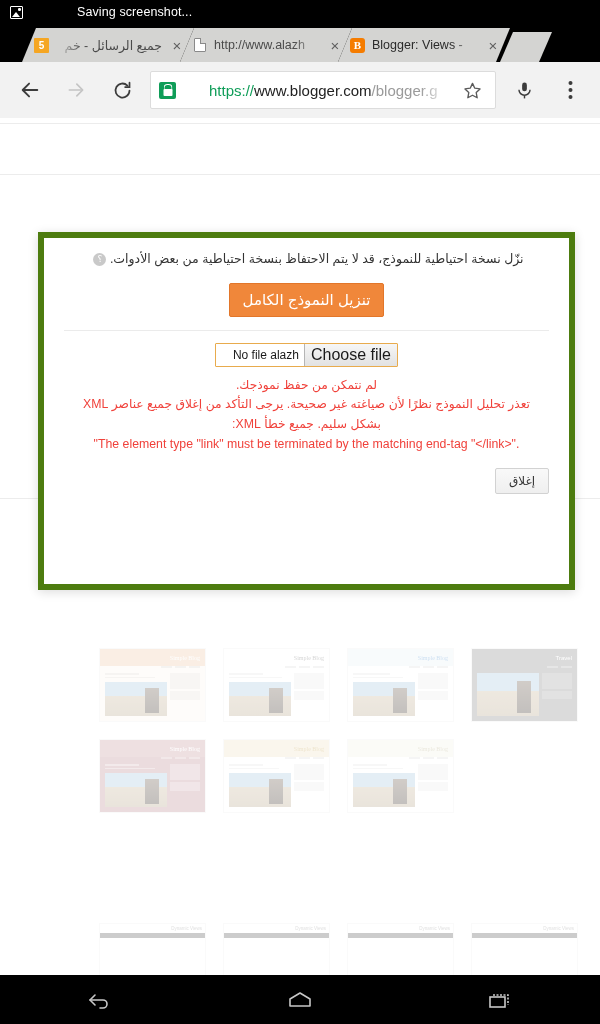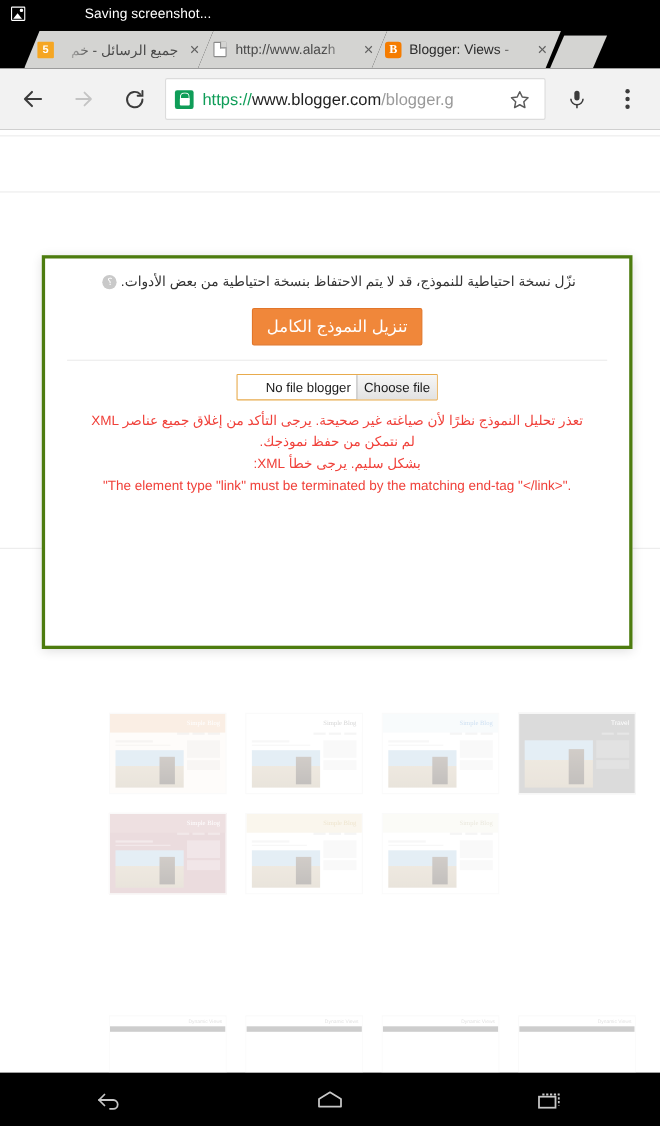--- a/index.html
+++ b/index.html
@@ -127,37 +127,38 @@
   }
   .lock::after {
     content: ""; position: absolute; left: 50%; top: 7.5px;
     transform: translateX(-50%);
     width: 9px; height: 7px; background: #fff; border-radius: 1px;
   }
   .url-text {
     font-size: 15px; white-space: nowrap; overflow: hidden; flex: 1; min-width: 0;
     -webkit-mask-image: linear-gradient(to right, #000 88%, transparent 100%);
             mask-image: linear-gradient(to right, #000 88%, transparent 100%);
+            margin-left: 25px;
   }
   .url-scheme { color: #0f9d58; }
   .url-host { color: #222; }
   .url-path { color: #9a9a9a; }
   .icon-btn { width: 30px; height: 38px; display: flex; align-items: center; justify-content: center; flex: none; color: #5a5a5a; }
 
   
   .viewport {
     height: 857px; background: #fff; position: relative; overflow: hidden;
   }
   .page-bg { position: absolute; inset: 0; background: #fff; }
   .bg-rule { position: absolute; left: 0; right: 0; height: 1px; background: #ececec; }
 
   
   .dialog {
     position: absolute; left: 38px; top: 114px; width: 537px; height: 358px;
-    background: #fff; border: 3px solid #4d7c0f;
+    background: #fff; border: 6px solid #4d7c0f;
     box-shadow: 0 2px 10px rgba(0,0,0,.14);
     direction: rtl; text-align: right;
     padding: 12px 20px 0 20px;
     font-size: 12.5px; color: #333;
   }
   .dlg-desc { text-align: center; line-height: 1.5; }
   .help-icon {
     display: inline-flex; width: 13px; height: 13px; border-radius: 50%;
     background: #c9c9c9; color: #fff; font-size: 9px;
     align-items: center; justify-content: center; vertical-align: middle;
@@ -189,21 +190,21 @@
   .file-field {
     display: flex; direction: ltr; border: 1px solid #e8ab4d;
     background: #fff; height: 24px; width: 183px; border-radius: 1px;
   }
   .file-name {
     flex: 1; display: flex; align-items: center; justify-content: flex-end;
     padding-right: 5px; font-size: 12px; color: #1a1a1a;
   }
   .file-btn {
     background: linear-gradient(#f6f6f6,#e2e2e2); border-left: 1px solid #b5b5b5;
-    padding: 0 6px; display: flex; align-items: center; font-size: 12px; color: #1a1a1a;
+    padding: 0 6px; display: flex; align-items: center; font-size: 16px; color: #1a1a1a;
   }
   .err {
     color: #f0413a; text-align: center; line-height: 1.6; font-size: 12.3px;
   }
   .err .small { display: block; }
   .err-en { direction: ltr; display: block; }
   .btn-plain {
     background: linear-gradient(#f9f9f9,#efefef); border: 1px solid #d2d2d2;
     border-radius: 2px; font-size: 12px; padding: 5px 13px; color: #333;
     font-family: inherit; cursor: pointer;
@@ -371,33 +372,36 @@
     <div class="row-center" style="margin-top:14px">
       <button class="btn-orange">تنزيل النموذج الكامل</button>
     </div>
 
     <hr class="hr">
 
 
 
     <div class="file-row" style="margin-top:10px">
       <div class="file-field">
-        <span class="file-name">No file blogger</span>
+        <span class="file-name">No file alazh</span>
         <span class="file-btn">Choose file</span>
       </div>
     </div>
 
 
     <div class="err" style="margin-top:9px">
+      <span class="small">لم نتمكن من حفظ نموذجك.</span>
       <span class="small">تعذر تحليل النموذج نظرًا لأن صياغته غير صحيحة. يرجى التأكد من إغلاق جميع عناصر XML</span>
-      <span class="small">لم نتمكن من حفظ نموذجك.</span>
-      <span class="small">بشكل سليم. يرجى خطأ XML:</span>
+      <span class="small">بشكل سليم. جميع خطأ XML:</span>
       <span class="err-en">"The element type "link" must be terminated by the matching end-tag "&lt;/link&gt;".</span>
     </div>
 
+    <div class="dlg-footer">
+      <button class="btn-plain">إغلاق</button>
+    </div>
   </div>
 
   <div class="tpl-section" style="position:absolute; top:530px; left:0; right:0;">
 
     <div class="tpl-grid">
 
       <div class="thumb sel" style="background:#8a8a8a">
         <div class="m">
           <div class="m-head" style="color:#fff">Travel</div>
           <div class="m-nav">

